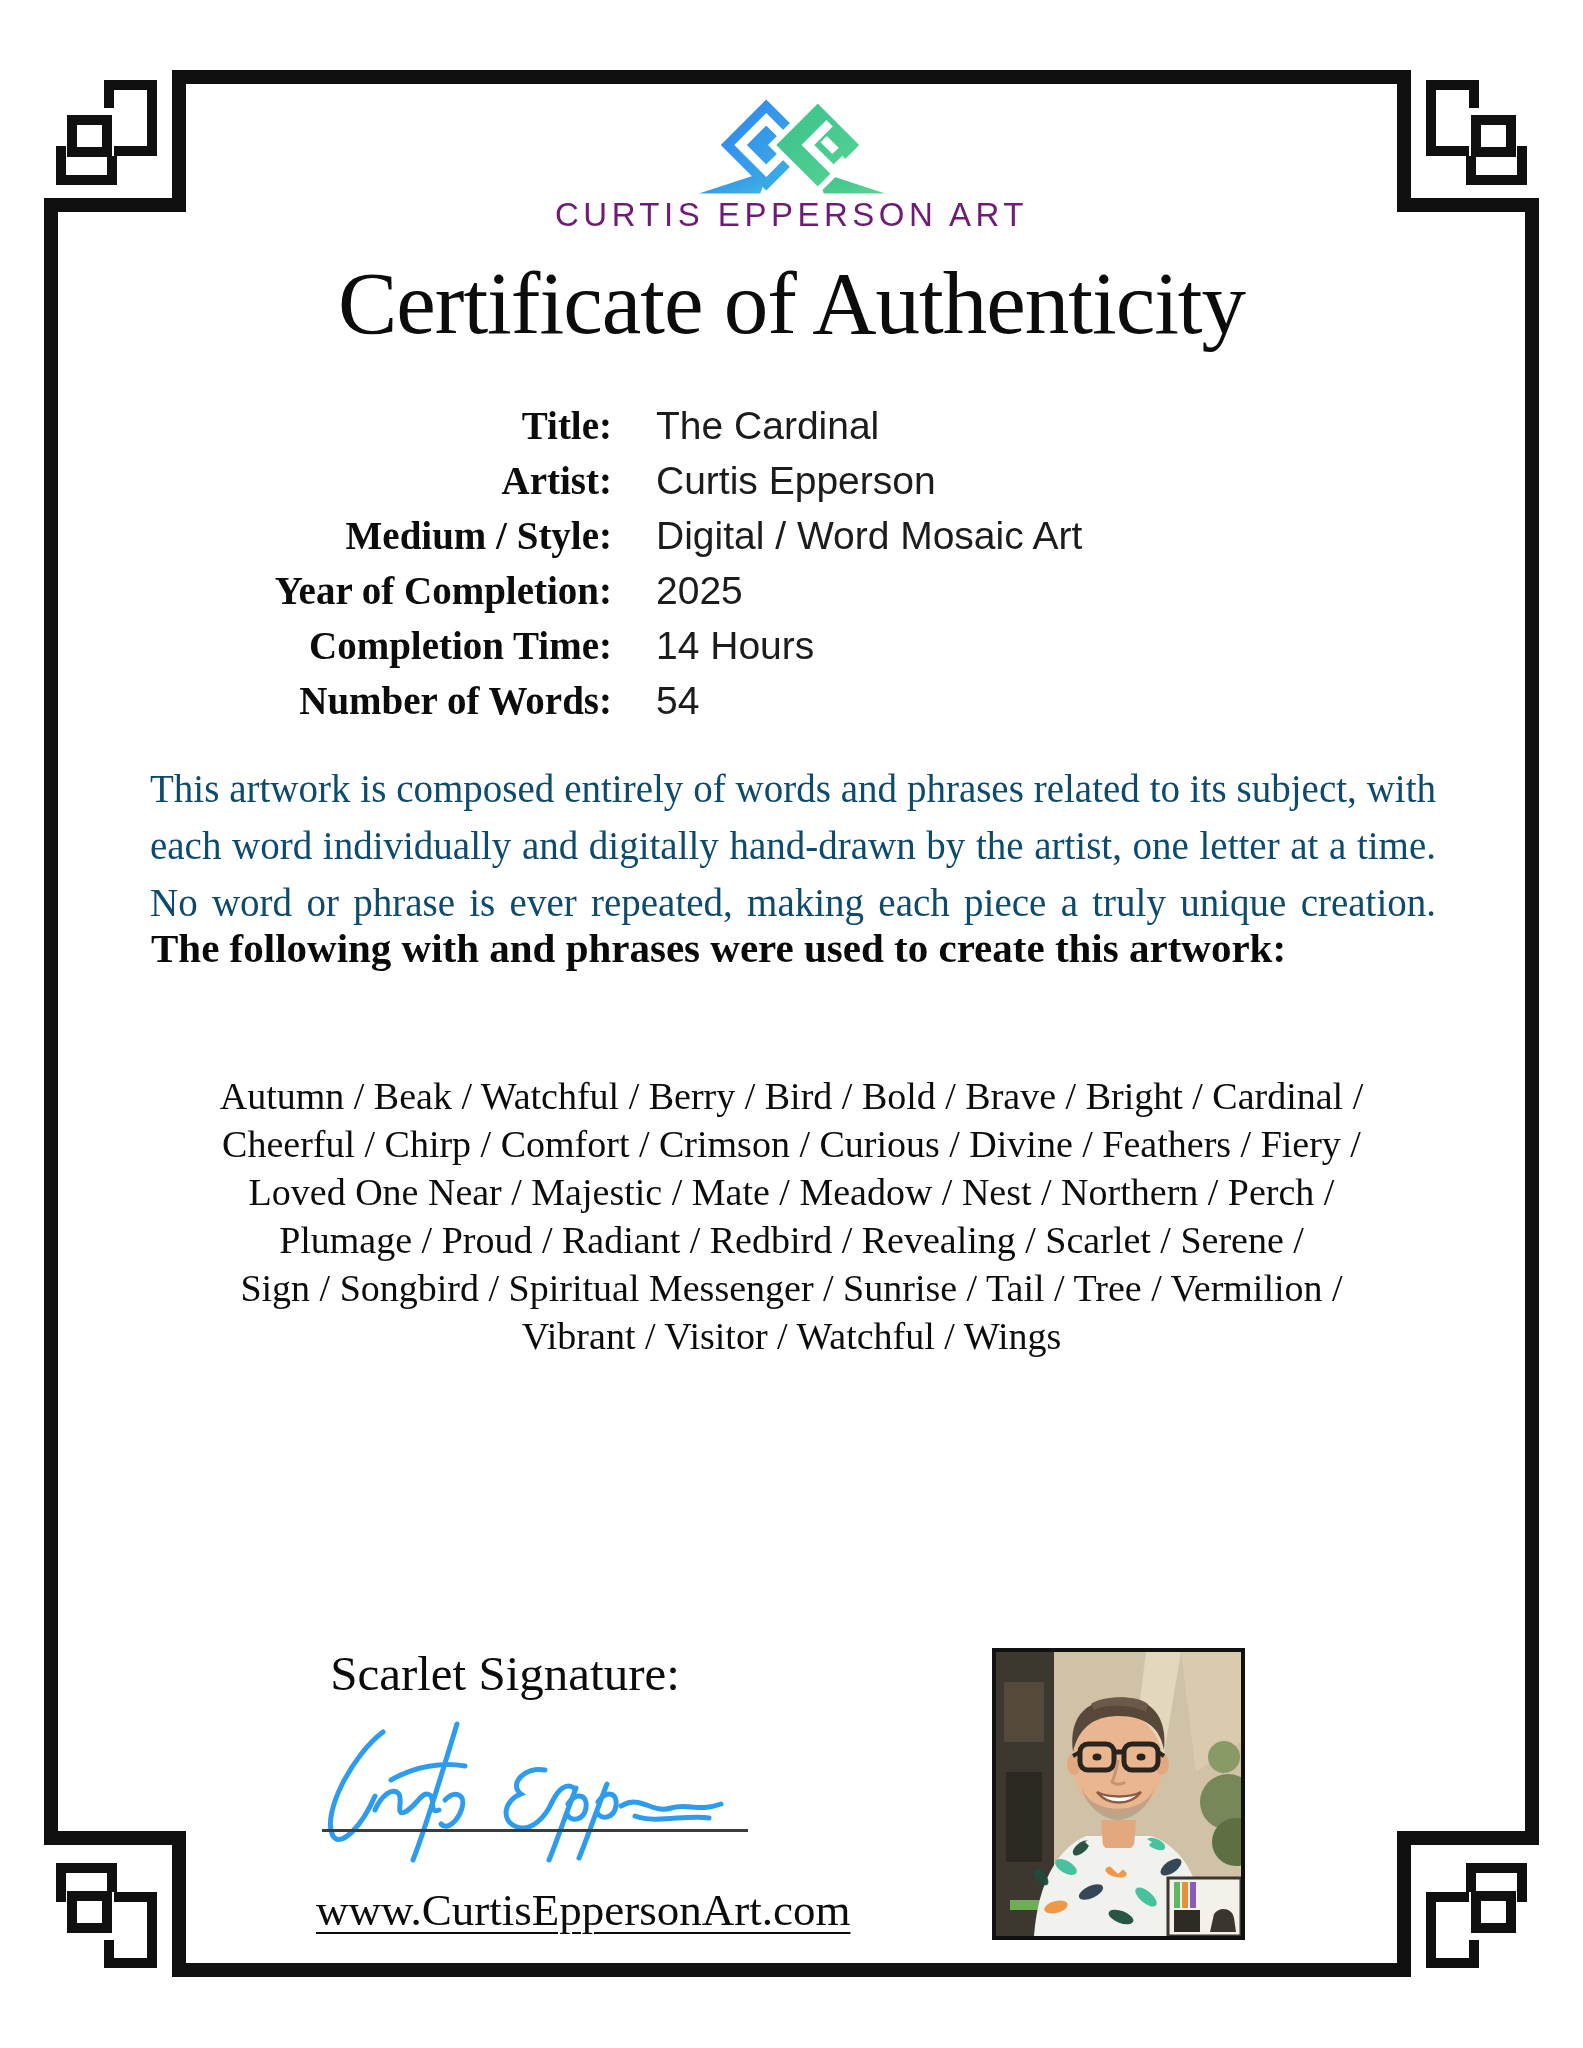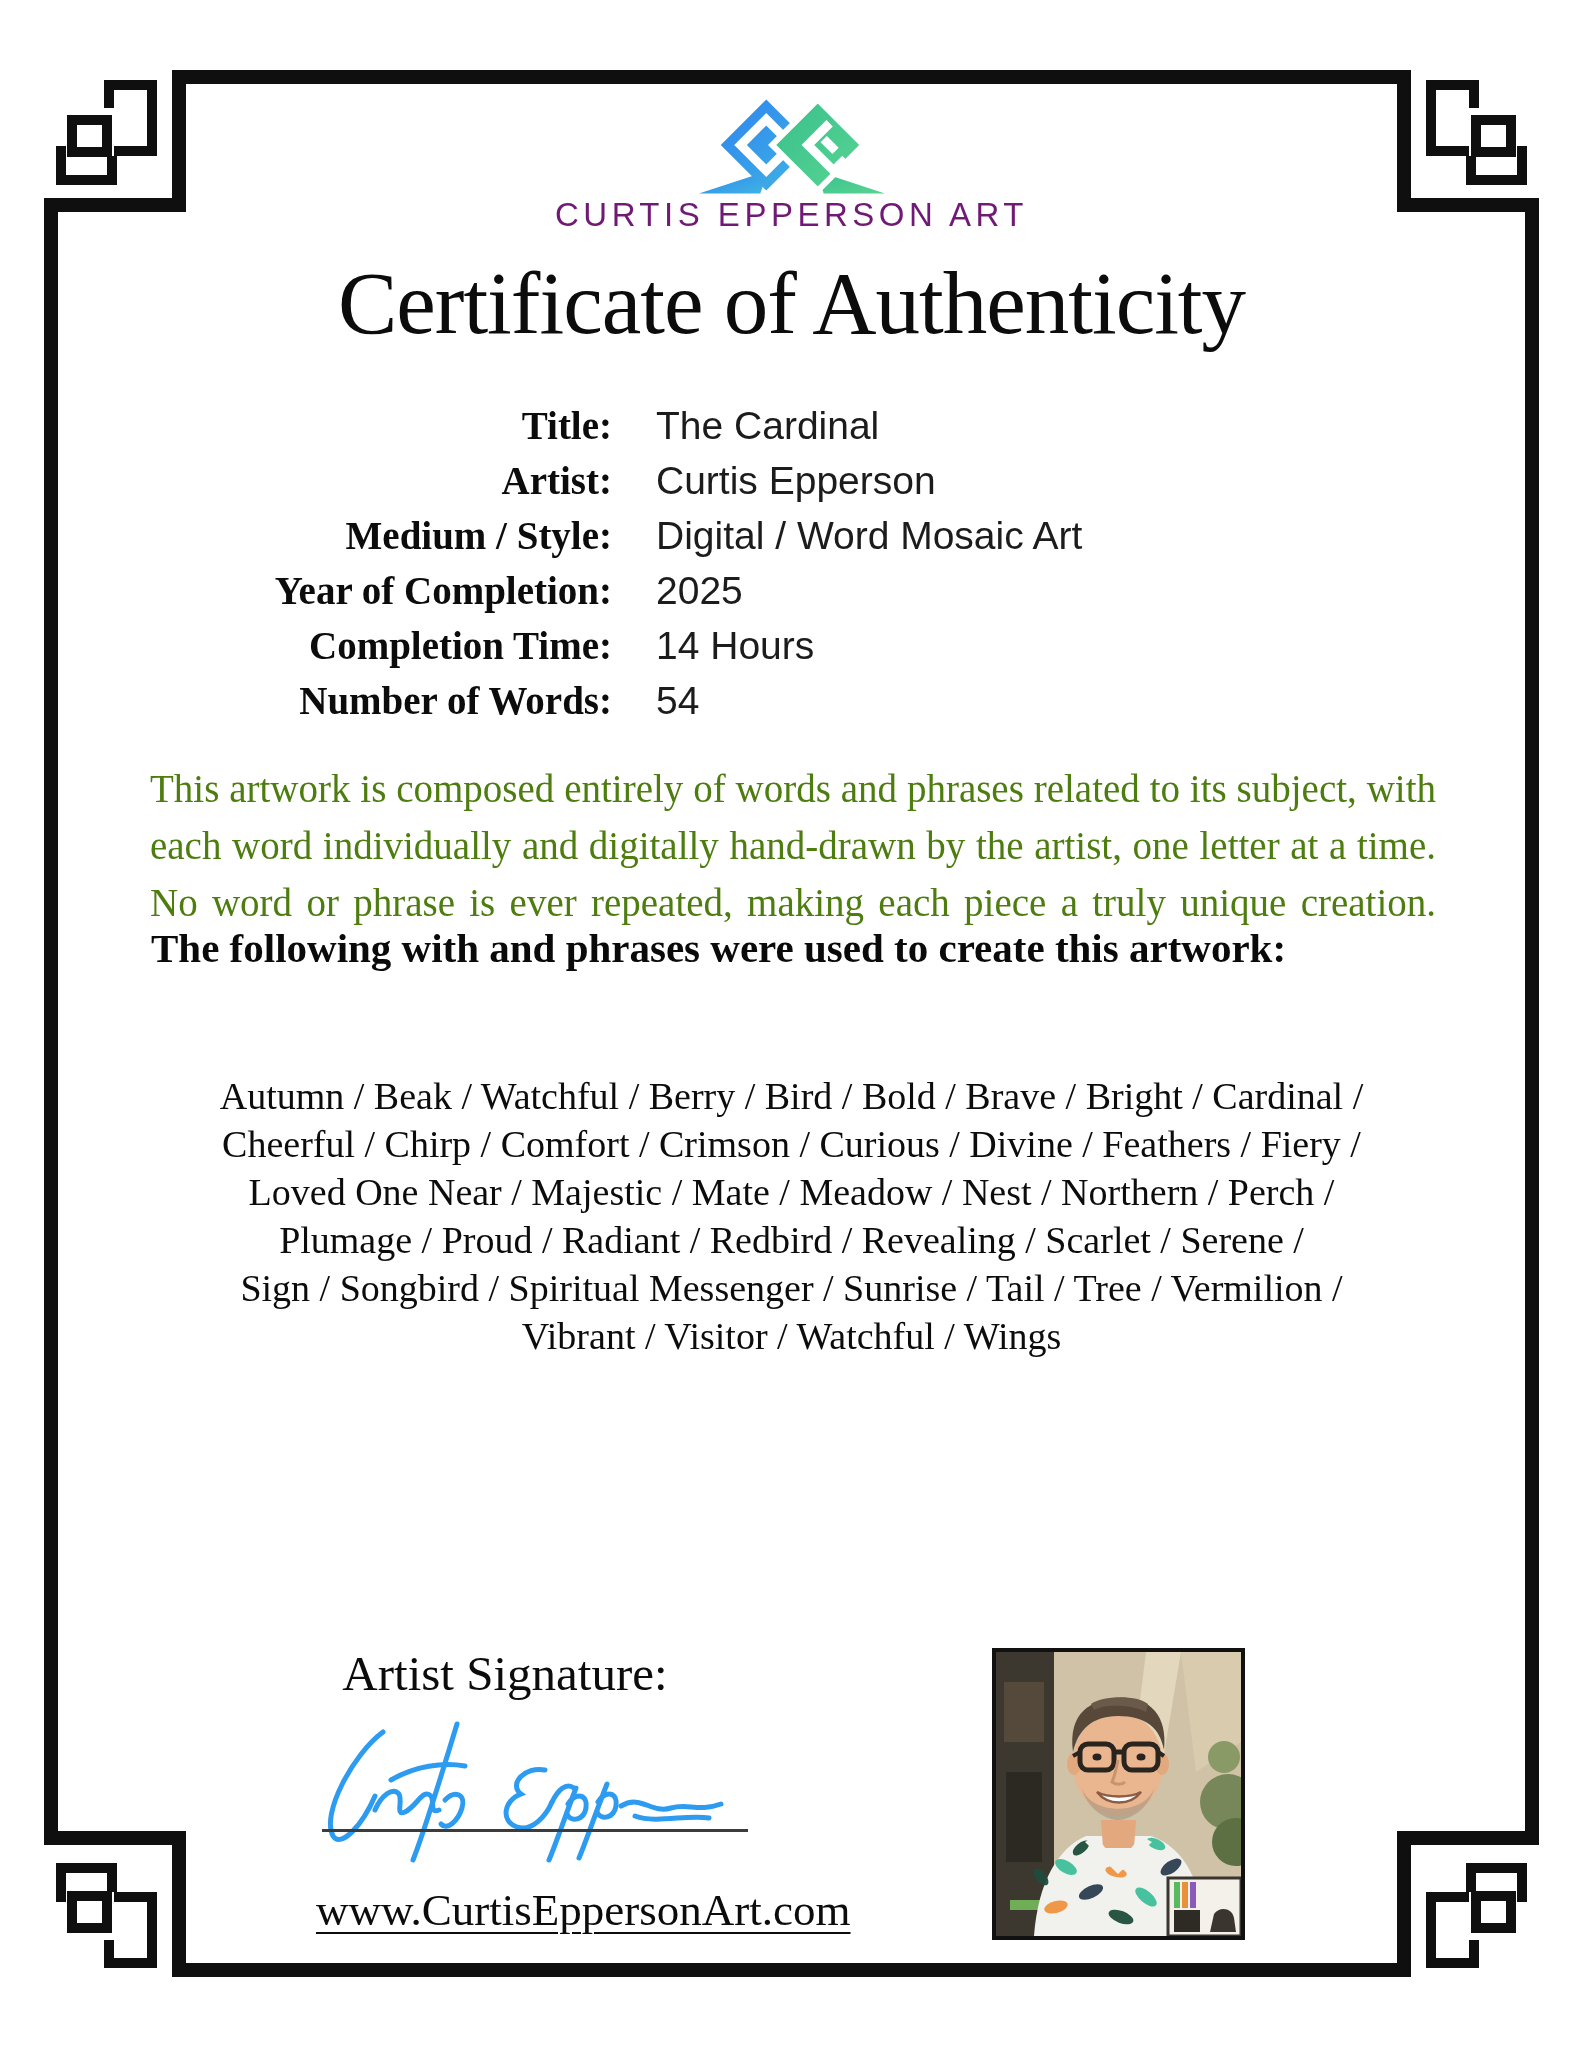--- a/index.html
+++ b/index.html
@@ -39,21 +39,21 @@
     text-align:right;font-weight:700;font-size:39px;line-height:55px;
     font-family:"Liberation Serif", serif;color:#0c0c0c;white-space:nowrap;
   }
   .details .val{
     text-align:left;font-size:39px;line-height:55px;
     font-family:"Liberation Sans", sans-serif;color:#1c1c1c;white-space:nowrap;
   }
 
   .description{
     position:absolute;left:150px;top:760px;width:1286px;
-    font-size:39px;line-height:57px;color:#4d7c0f;
+    font-size:39px;line-height:57px;color:#0c4a6e;
   }
   .description .dline{
     text-align:justify;
     text-align-last:justify;
   }
   .description .dline:last-child{text-align-last:justify;}
 
   .words-heading{
     position:absolute;left:151px;top:924px;width:1300px;
     font-size:41px;font-weight:700;color:#0a0a0a;
@@ -166,21 +166,21 @@
 
   <div class="word-list">
     <div>Autumn / Beak / Watchful / Berry / Bird / Bold / Brave / Bright / Cardinal /</div>
     <div>Cheerful / Chirp / Comfort / Crimson / Curious / Divine / Feathers / Fiery /</div>
     <div>Loved One Near / Majestic / Mate / Meadow / Nest / Northern / Perch /</div>
     <div>Plumage / Proud / Radiant / Redbird / Revealing / Scarlet / Serene /</div>
     <div>Sign / Songbird / Spiritual Messenger / Sunrise / Tail / Tree / Vermilion /</div>
     <div>Vibrant / Visitor / Watchful / Wings</div>
   </div>
 
-  <div class="sig-label">Artist Signature:</div>
+  <div class="sig-label">Scarlet Signature:</div>
 
   <svg class="sig-svg" viewBox="0 0 445 150" aria-hidden="true">
     <g fill="none" stroke="#2D9CF0" stroke-width="5" stroke-linecap="round">
       <path d="M 78 14 C 48 36 16 96 28 118 C 36 131 58 106 70 78"></path>
       <path d="M 70 92 C 76 78 88 68 94 76 C 98 84 90 98 100 94 C 112 88 118 70 126 78 C 130 84 124 96 134 92"></path>
       <path d="M 152 6 C 141 42 120 112 108 142"></path>
       <path d="M 86 62 C 110 48 138 44 160 48"></path>
       <path d="M 140 82 C 150 72 161 76 157 90 C 153 103 142 113 136 106"></path>
       <path d="M 240 52 C 220 48 203 66 216 76 C 199 82 195 103 212 109 C 227 114 241 98 247 84"></path>
       <path d="M 247 84 C 253 72 261 64 269 70"></path>

